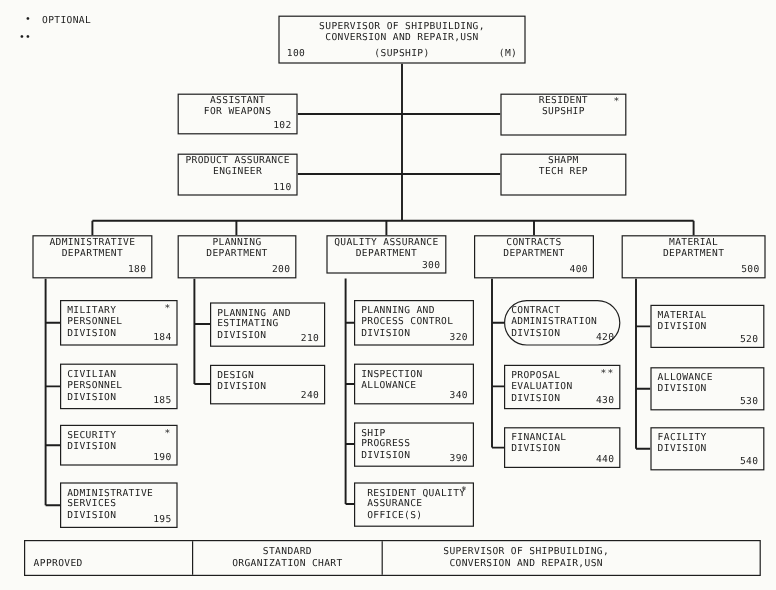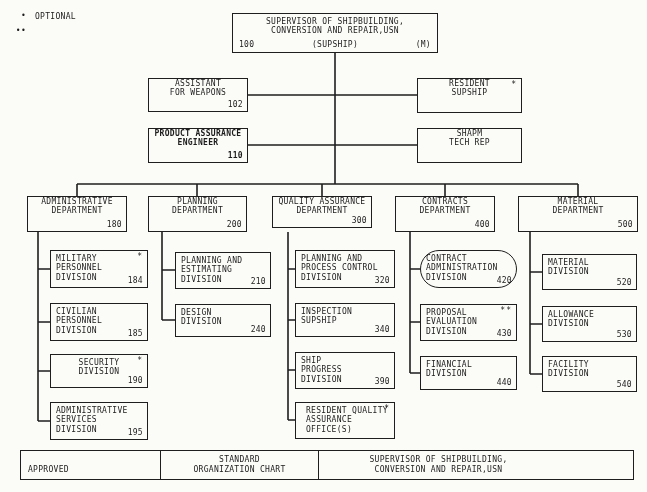--- a/index.html
+++ b/index.html
@@ -81,21 +81,21 @@
     <span class="code">100</span>
     <span class="acronym">(SUPSHIP)</span>
     <span class="tag">(M)</span>
   </div>
 
   <div class="box centered" style="left:148px;top:78px;width:100px;height:34px;">
     <span class="name">ASSISTANT
 FOR WEAPONS</span>
     <span class="code">102</span>
   </div>
-  <div class="box centered" style="left:148px;top:128px;width:100px;height:35px;font-weight:bold;">
+  <div class="box centered" style="left:148px;top:128px;width:100px;height:35px;">
     <span class="name">PRODUCT ASSURANCE
 ENGINEER</span>
     <span class="code">110</span>
   </div>
   <div class="box centered" style="left:417px;top:78px;width:105px;height:35px;">
     <span class="name">RESIDENT
 SUPSHIP</span>
     <span class="marker">*</span>
   </div>
   <div class="box centered" style="left:417px;top:128px;width:105px;height:35px;">
@@ -135,21 +135,21 @@
 DIVISION</span>
     <span class="marker">*</span>
     <span class="code">184</span>
   </div>
   <div class="box divbox" style="left:50px;top:303px;width:98px;height:38px;">
     <span class="name">CIVILIAN
 PERSONNEL
 DIVISION</span>
     <span class="code">185</span>
   </div>
-  <div class="box divbox" style="left:50px;top:354px;width:98px;height:34px;text-align:center;">
+  <div class="box divbox" style="left:50px;top:354px;width:98px;height:34px;">
     <span class="name">SECURITY
 DIVISION</span>
     <span class="marker">*</span>
     <span class="code">190</span>
   </div>
   <div class="box divbox" style="left:50px;top:402px;width:98px;height:38px;">
     <span class="name">ADMINISTRATIVE
 SERVICES
 DIVISION</span>
     <span class="code">195</span>
@@ -168,21 +168,21 @@
   </div>
 
   <div class="box divbox" style="left:295px;top:250px;width:100px;height:38px;">
     <span class="name">PLANNING AND
 PROCESS CONTROL
 DIVISION</span>
     <span class="code">320</span>
   </div>
   <div class="box divbox" style="left:295px;top:303px;width:100px;height:34px;">
     <span class="name">INSPECTION
-SUPSHIP</span>
+ALLOWANCE</span>
     <span class="code">340</span>
   </div>
   <div class="box divbox" style="left:295px;top:352px;width:100px;height:37px;">
     <span class="name">SHIP
 PROGRESS
 DIVISION</span>
     <span class="code">390</span>
   </div>
   <div class="box divbox" style="left:295px;top:402px;width:100px;height:37px;padding-left:10px;">
     <span class="name">RESIDENT QUALITY

